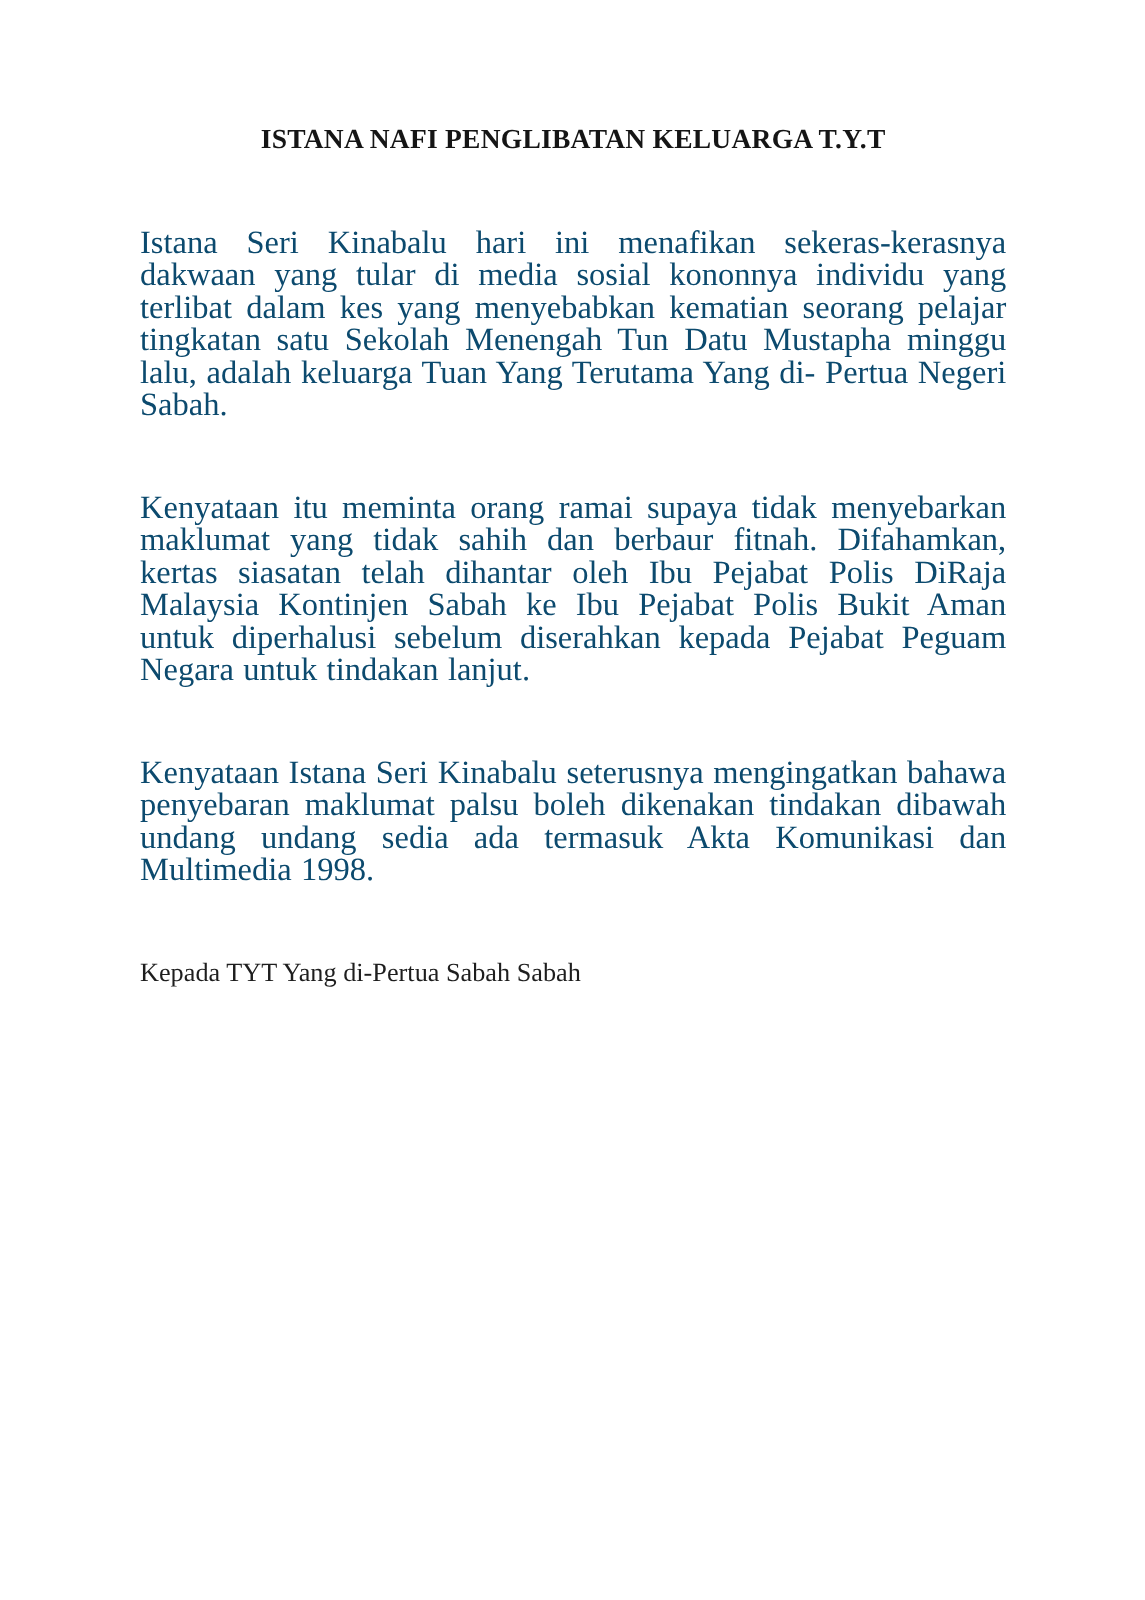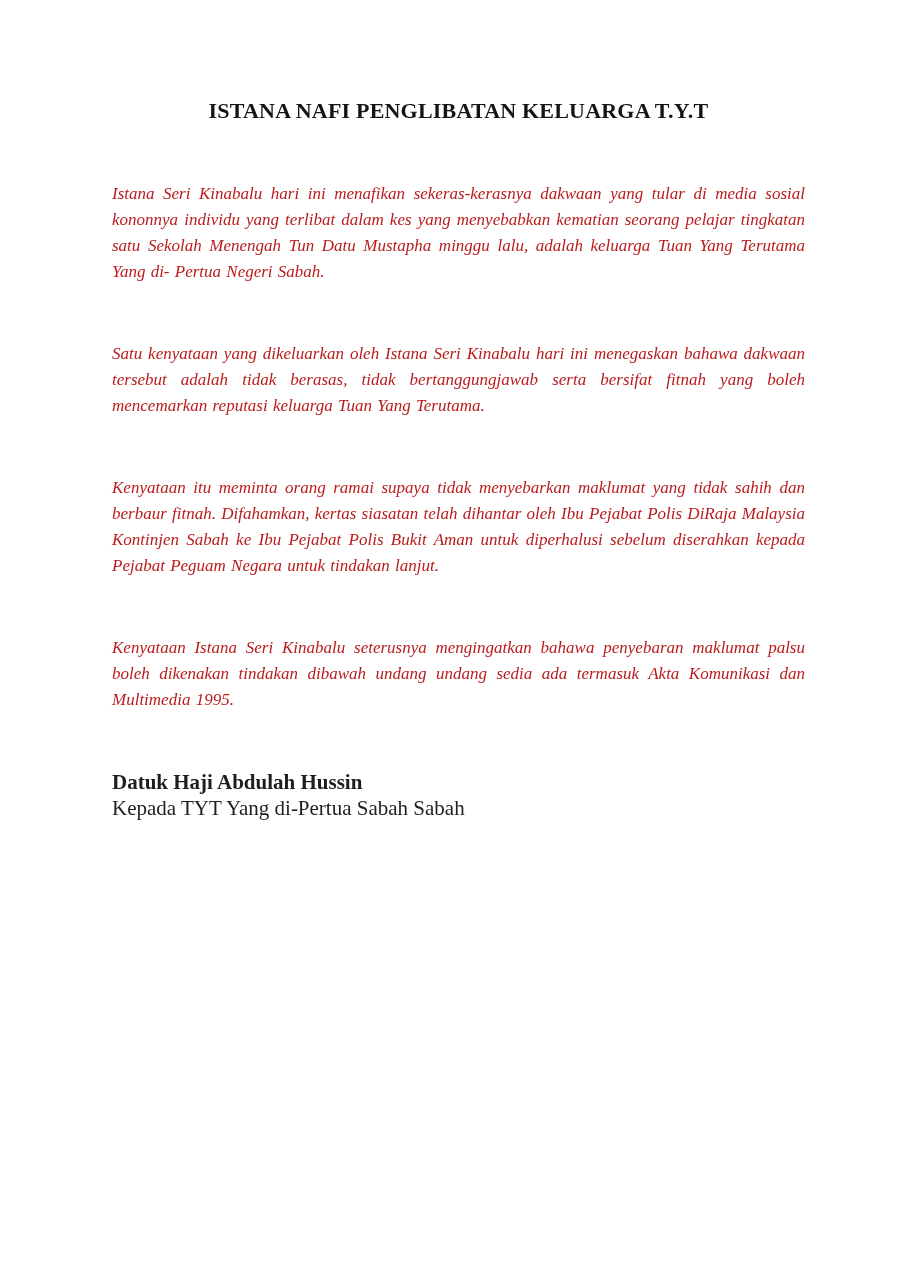--- a/index.html
+++ b/index.html
@@ -20,27 +20,26 @@
   .doc-title {
     font-size: 22px;
     line-height: 28px;
     font-weight: bold;
     text-align: center;
     color: #151515;
     letter-spacing: 0.2px;
     margin: 0 0 56px 0;
   }
   .para {
-    font-size: 17px;
+    font-size: 26px;
     line-height: 26px;
     text-align: justify;
-    color: #b91c1c;
+    color: #0c4a6e;
     margin: 0 0 56px 0;
     word-spacing: 1px;
-    font-style: italic;
   }
   .signature {
     margin-top: 43px;
   }
   .signature p {
     font-size: 21px;
     line-height: 26px;
     color: #1e1e1e;
     text-align: left;
   }
@@ -57,27 +56,25 @@
 </style>
 </head>
 <body>
 
 <div class="page">
 
   <h1 class="doc-title">ISTANA NAFI PENGLIBATAN KELUARGA T.Y.T</h1>
 
   <p class="para">Istana Seri Kinabalu hari ini menafikan sekeras-kerasnya dakwaan yang tular di media sosial kononnya individu yang terlibat dalam kes yang menyebabkan kematian seorang pelajar tingkatan satu Sekolah Menengah Tun Datu Mustapha minggu lalu, adalah keluarga Tuan Yang Terutama Yang di- Pertua Negeri Sabah.</p>
 
-  <p class="para">Satu kenyataan yang dikeluarkan oleh Istana Seri Kinabalu hari ini menegaskan bahawa dakwaan tersebut adalah tidak berasas, tidak bertanggungjawab serta bersifat fitnah yang boleh mencemarkan reputasi keluarga Tuan Yang Terutama.</p>
 
   <p class="para">Kenyataan itu meminta orang ramai supaya tidak menyebarkan maklumat yang tidak sahih dan berbaur fitnah. Difahamkan, kertas siasatan telah dihantar oleh Ibu Pejabat Polis DiRaja Malaysia Kontinjen Sabah ke Ibu Pejabat Polis Bukit Aman untuk diperhalusi sebelum diserahkan kepada Pejabat Peguam Negara untuk tindakan lanjut.</p>
 
-  <p class="para">Kenyataan Istana Seri Kinabalu seterusnya mengingatkan bahawa penyebaran maklumat palsu boleh dikenakan tindakan dibawah undang undang sedia ada termasuk Akta Komunikasi dan Multimedia 1995.</p>
+  <p class="para">Kenyataan Istana Seri Kinabalu seterusnya mengingatkan bahawa penyebaran maklumat palsu boleh dikenakan tindakan dibawah undang undang sedia ada termasuk Akta Komunikasi dan Multimedia 1998.</p>
 
 
   <div class="signature">
-    <p class="sig-name">Datuk Haji Abdulah Hussin</p>
     <p>Kepada TYT Yang di-Pertua Sabah Sabah</p>
   </div>
 
   <div class="pager">1/1</div>
 
 </div>
 
 </body></html>

